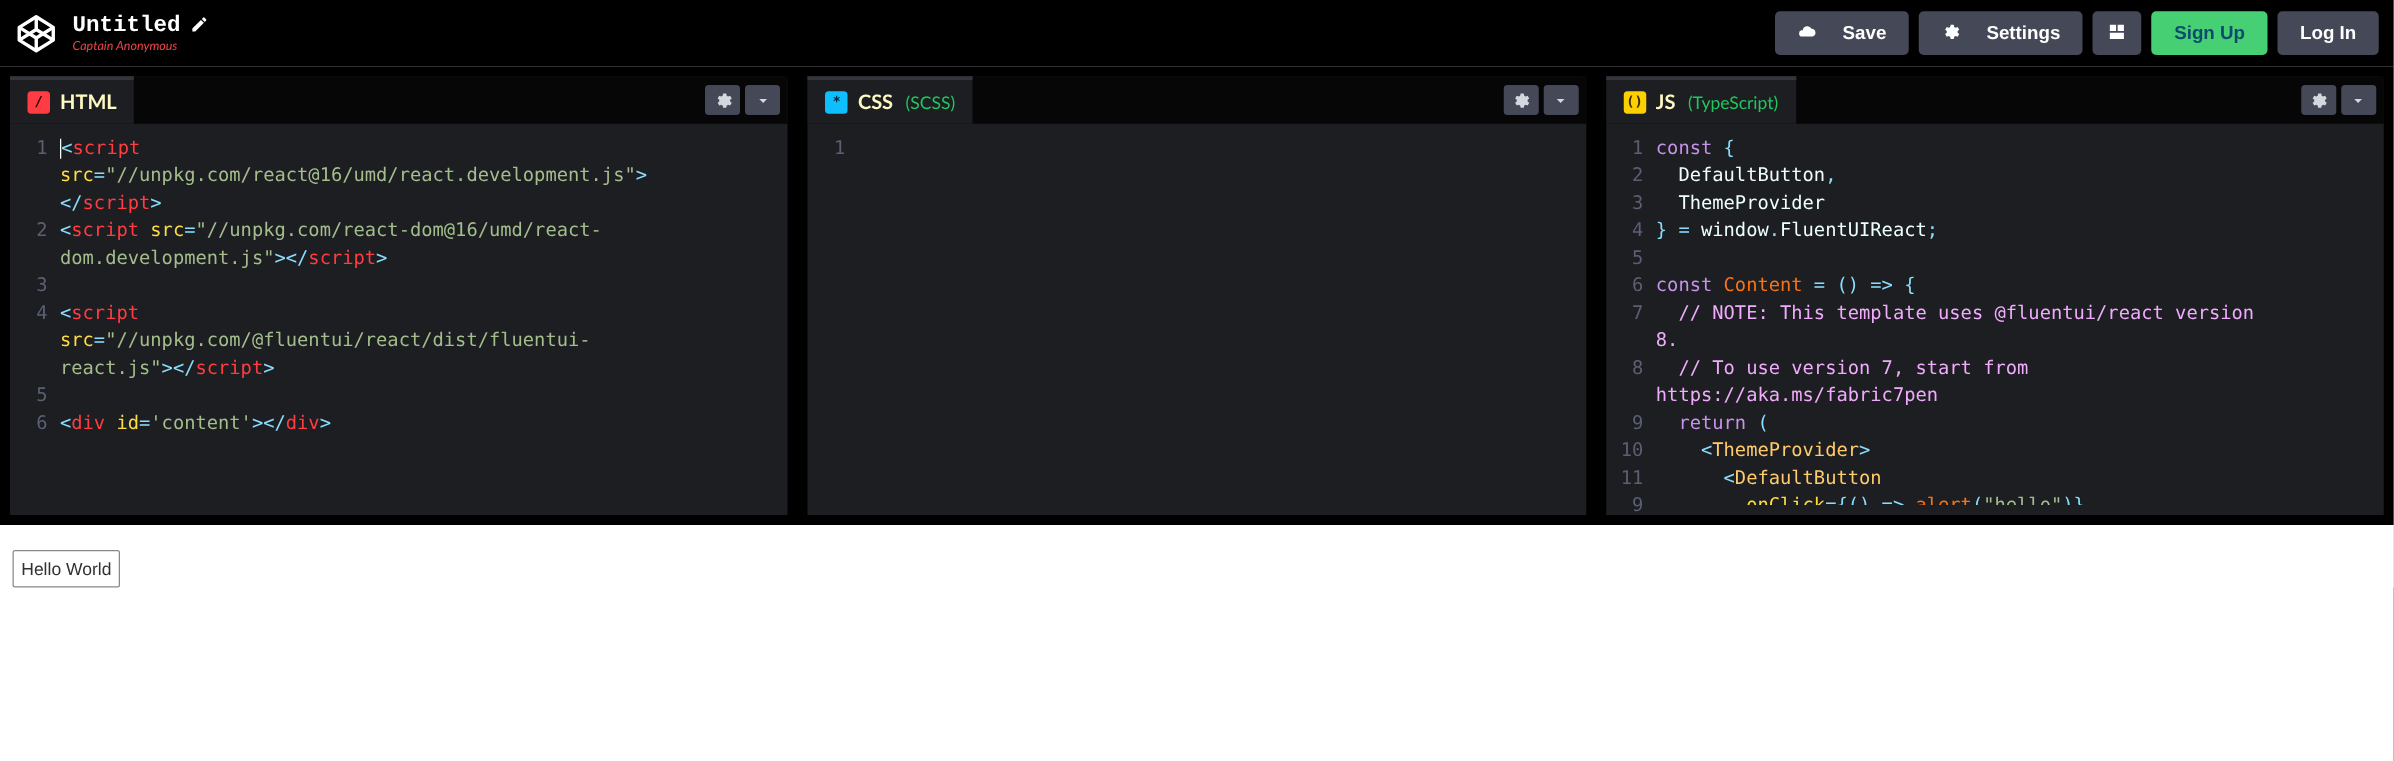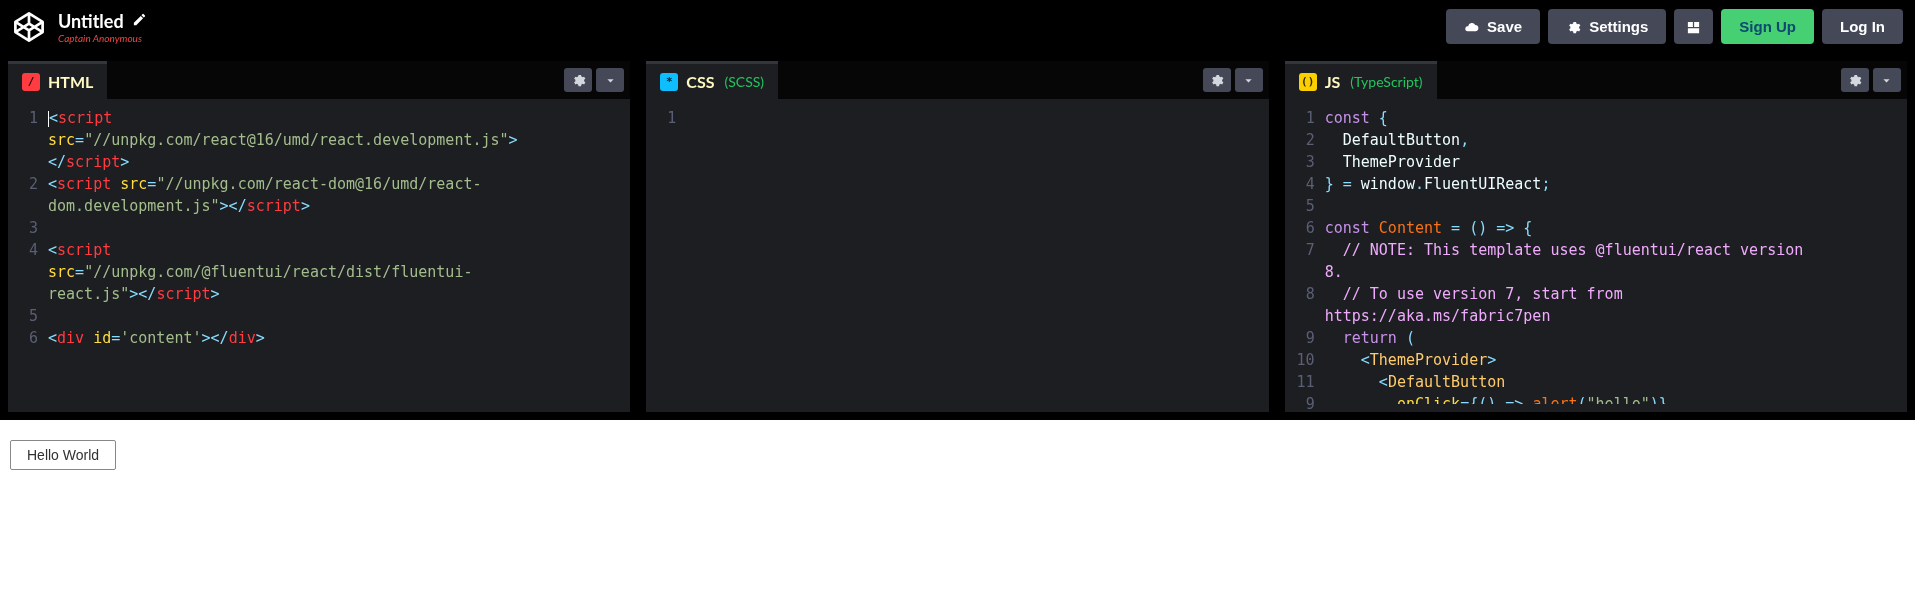--- a/index.html
+++ b/index.html
@@ -3,26 +3,26 @@
 <meta charset="utf-8">
 <style>
   * { box-sizing: border-box; margin: 0; padding: 0; }
   body { font-family: "Segoe UI", Lato, -apple-system, sans-serif; background: #fff; width: 1915px; height: 609px; overflow: hidden; }
 
   .top-area { background: #000; height: 53px; display: flex; align-items: center; justify-content: space-between; padding: 0 12px; }
   .brand { display: flex; align-items: center; gap: 12px; }
   .logo-svg { width: 34px; height: 34px; }
   .title-block { display: flex; flex-direction: column; color: #fff; }
   .title-row { display: flex; align-items: center; gap: 8px; }
-  .pen-title { font-size: 18px; font-weight: 700; color: #fff; }
+  .pen-title { font-size: 18px; font-weight: 700; color: #fff; font-family: Liberation Mono, monospace; }
   .pencil-icon { color: #fff; font-size: 14px; }
   .author { font-size: 10px; color: #ef4444; font-style: italic; }
 
   .toolbar { display: flex; gap: 8px; }
-  .btn { background: #444857; color: #fff; border: none; border-radius: 4px; padding: 9px 18px; font-size: 15px; font-weight: 600; cursor: pointer; display: flex; align-items: flex-end; gap: 8px; }
+  .btn { background: #444857; color: #fff; border: none; border-radius: 4px; padding: 9px 18px; font-size: 15px; font-weight: 600; cursor: pointer; display: flex; align-items: flex-start; gap: 21px; }
   .btn.icon-only { padding: 9px 12px; }
   .btn.green { background: #47cf73; color: #0c4a6e; }
 
   .editors-row { background: #000; padding: 8px 8px 8px 8px; display: flex; gap: 16px; height: 367px; }
   .editor { flex: 1; background: #1d1e22; border-radius: 4px 4px 0 0; display: flex; flex-direction: column; min-width: 0; }
   .editor-header { height: 38px; background: #060606; display: flex; align-items: center; justify-content: space-between; padding-right: 6px; }
   .tab { background: #1d1e22; display: flex; align-items: center; gap: 8px; height: 38px; padding: 0 14px; border-top: 3px solid #34363e; }
   .tab-icon { width: 18px; height: 18px; border-radius: 3px; display: flex; align-items: center; justify-content: center; font-size: 11px; font-weight: bold; font-family: monospace; }
   .tab-icon.html { background: #ff3c41; color:#2b0000; }
   .tab-icon.css { background: #0ebeff; color:#00252f; }
@@ -45,21 +45,21 @@
   .tok-kw { color: #c792ea; }
   .tok-cmt { color: #f0abfc; }
   .tok-pun { color: #89ddff; }
   .tok-fn { color: #f97316; }
   .tok-var { color: #eeffff; }
   .tok-type { color: #ffcb6b; }
 
   .cursor { display:inline-block; width:1px; height:16px; background:#fff; vertical-align:middle; }
 
   .output-area { background: #fff; padding: 20px 0 0 10px; }
-  .hello-btn { border: 1px solid #8a8886; background: #fff; padding: 6px 16px; font-size: 14px; color: #323130; border-radius: 2px; cursor: pointer; }
+  .hello-btn { border: 1px solid #8a8886; background: #fff; padding: 6px 6px; font-size: 14px; color: #323130; border-radius: 2px; cursor: pointer; }
 
   svg.icon { width:15px; height:15px; fill:currentColor; }
 </style>
 </head>
 <body>
 
 <div class="top-area">
   <div class="brand">
     <svg class="logo-svg" viewBox="0 0 100 100">
       <g fill="none" stroke="#fff" stroke-width="8" stroke-linejoin="round">

